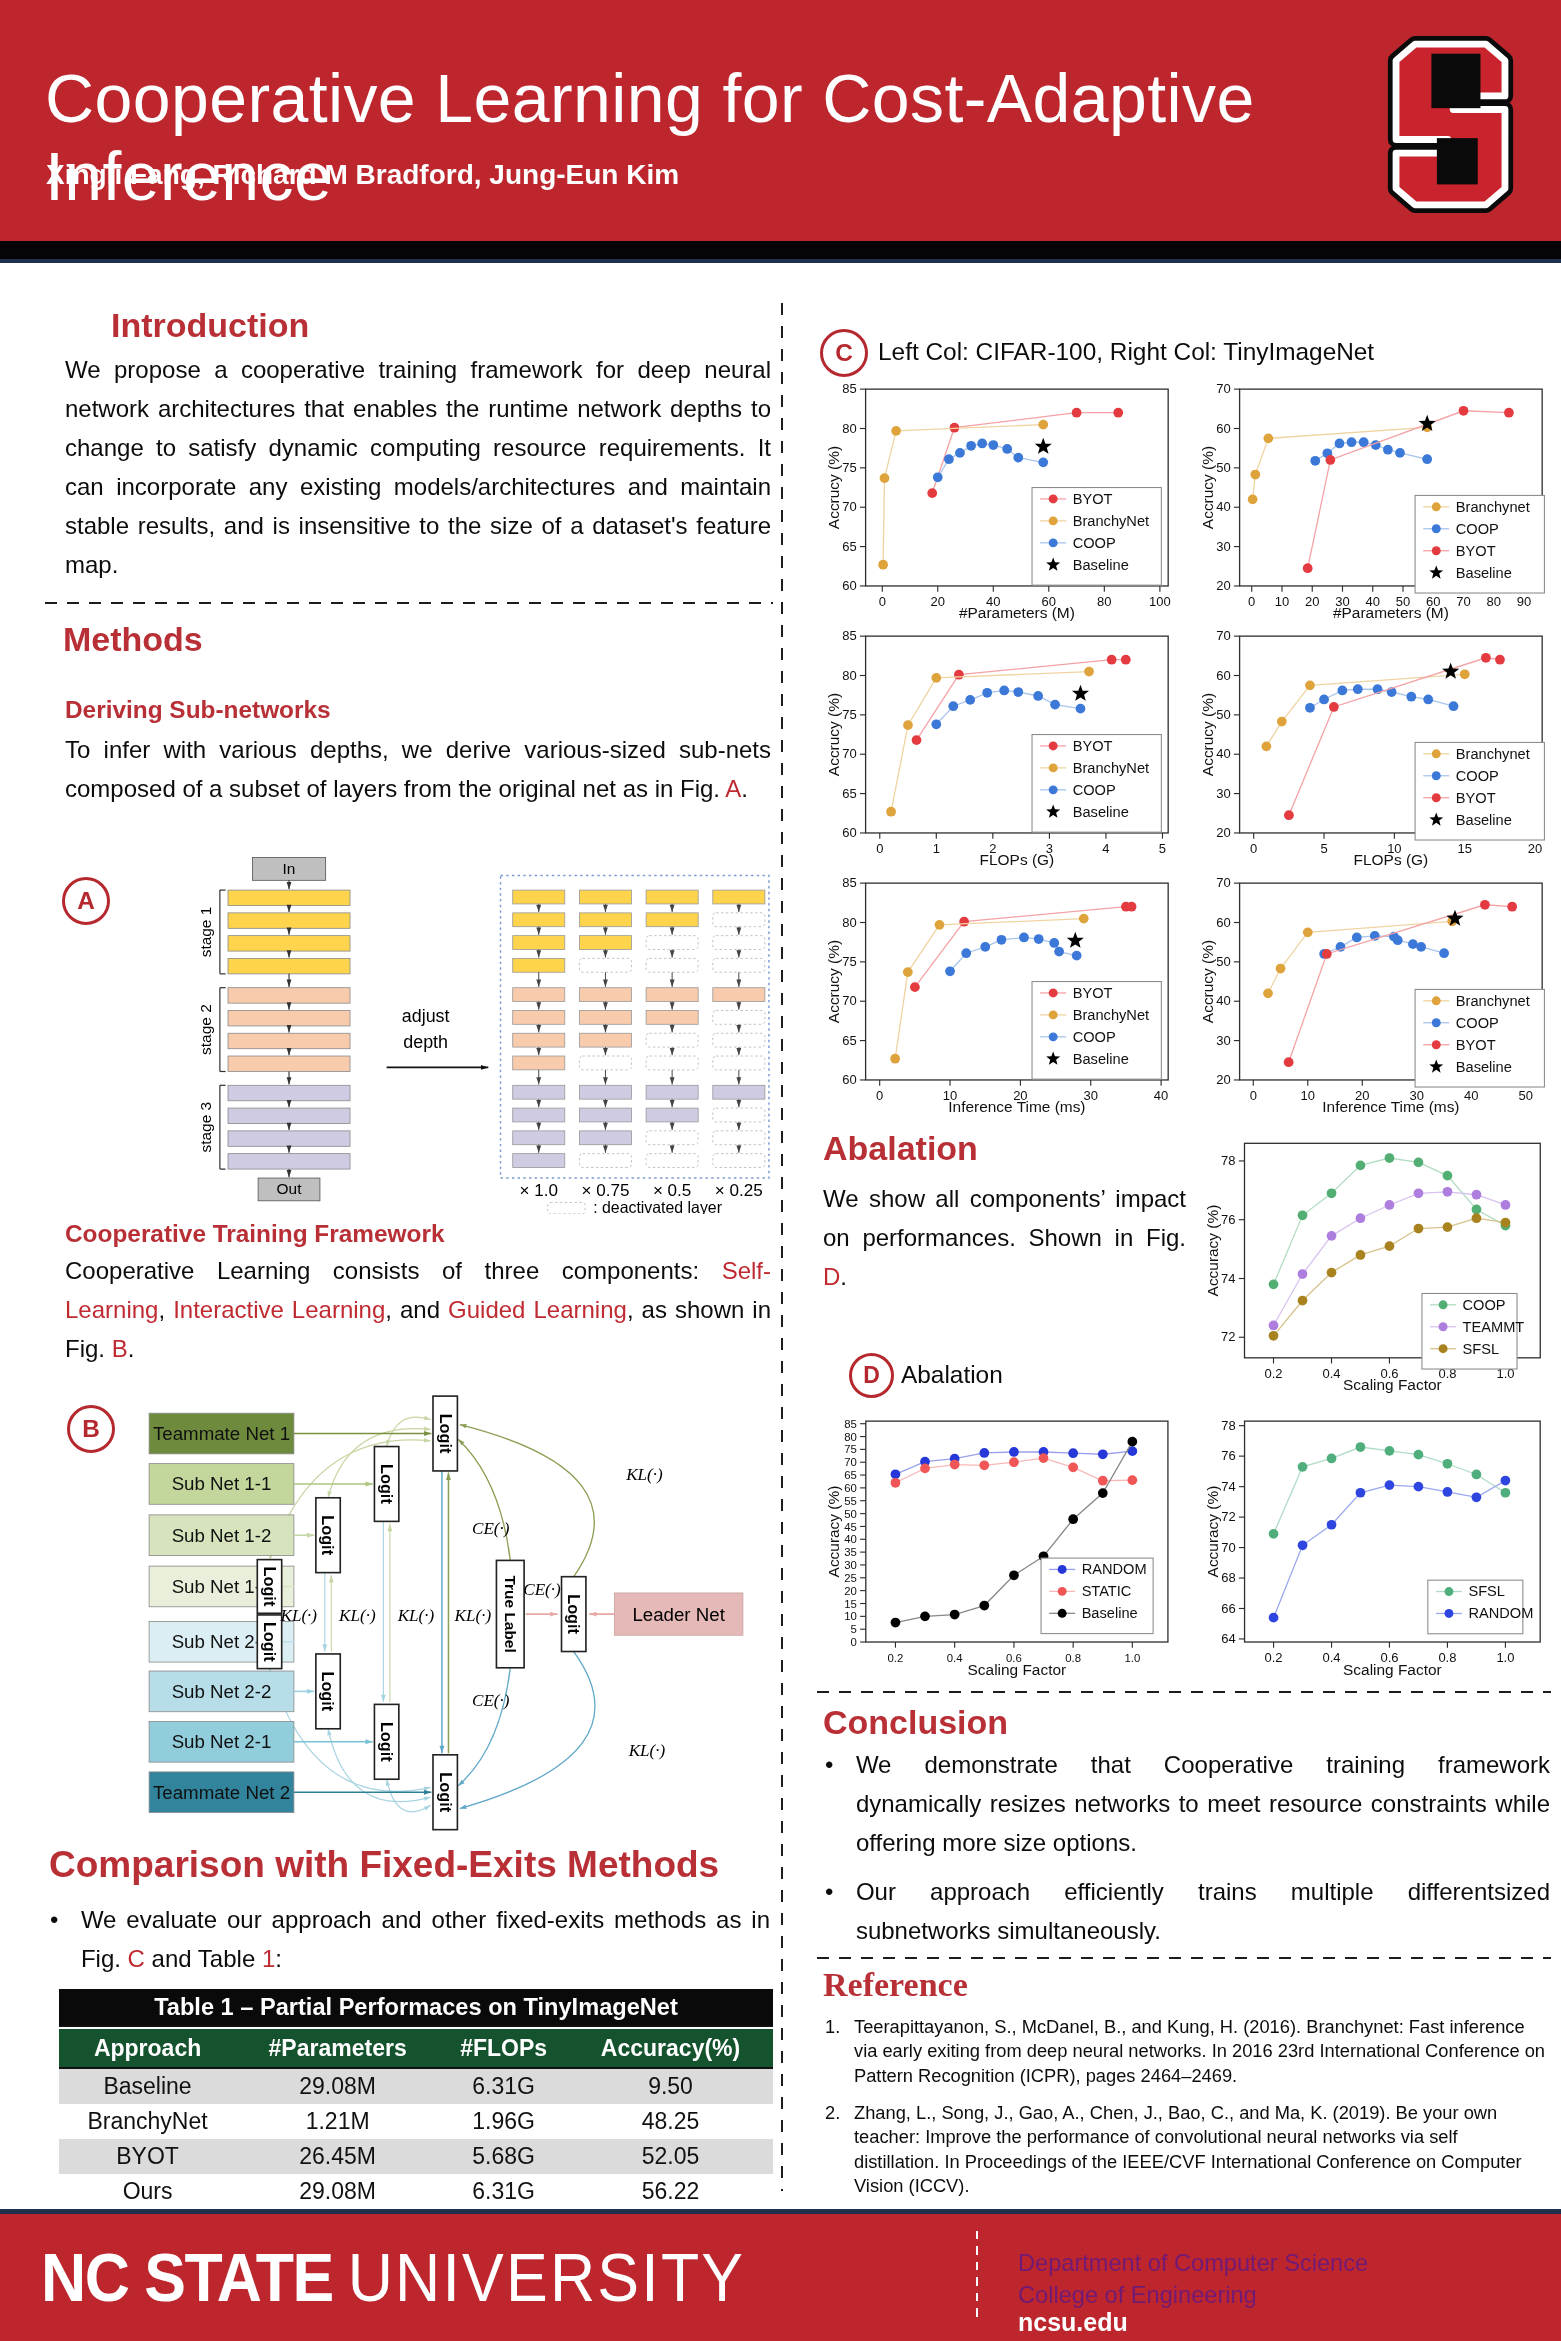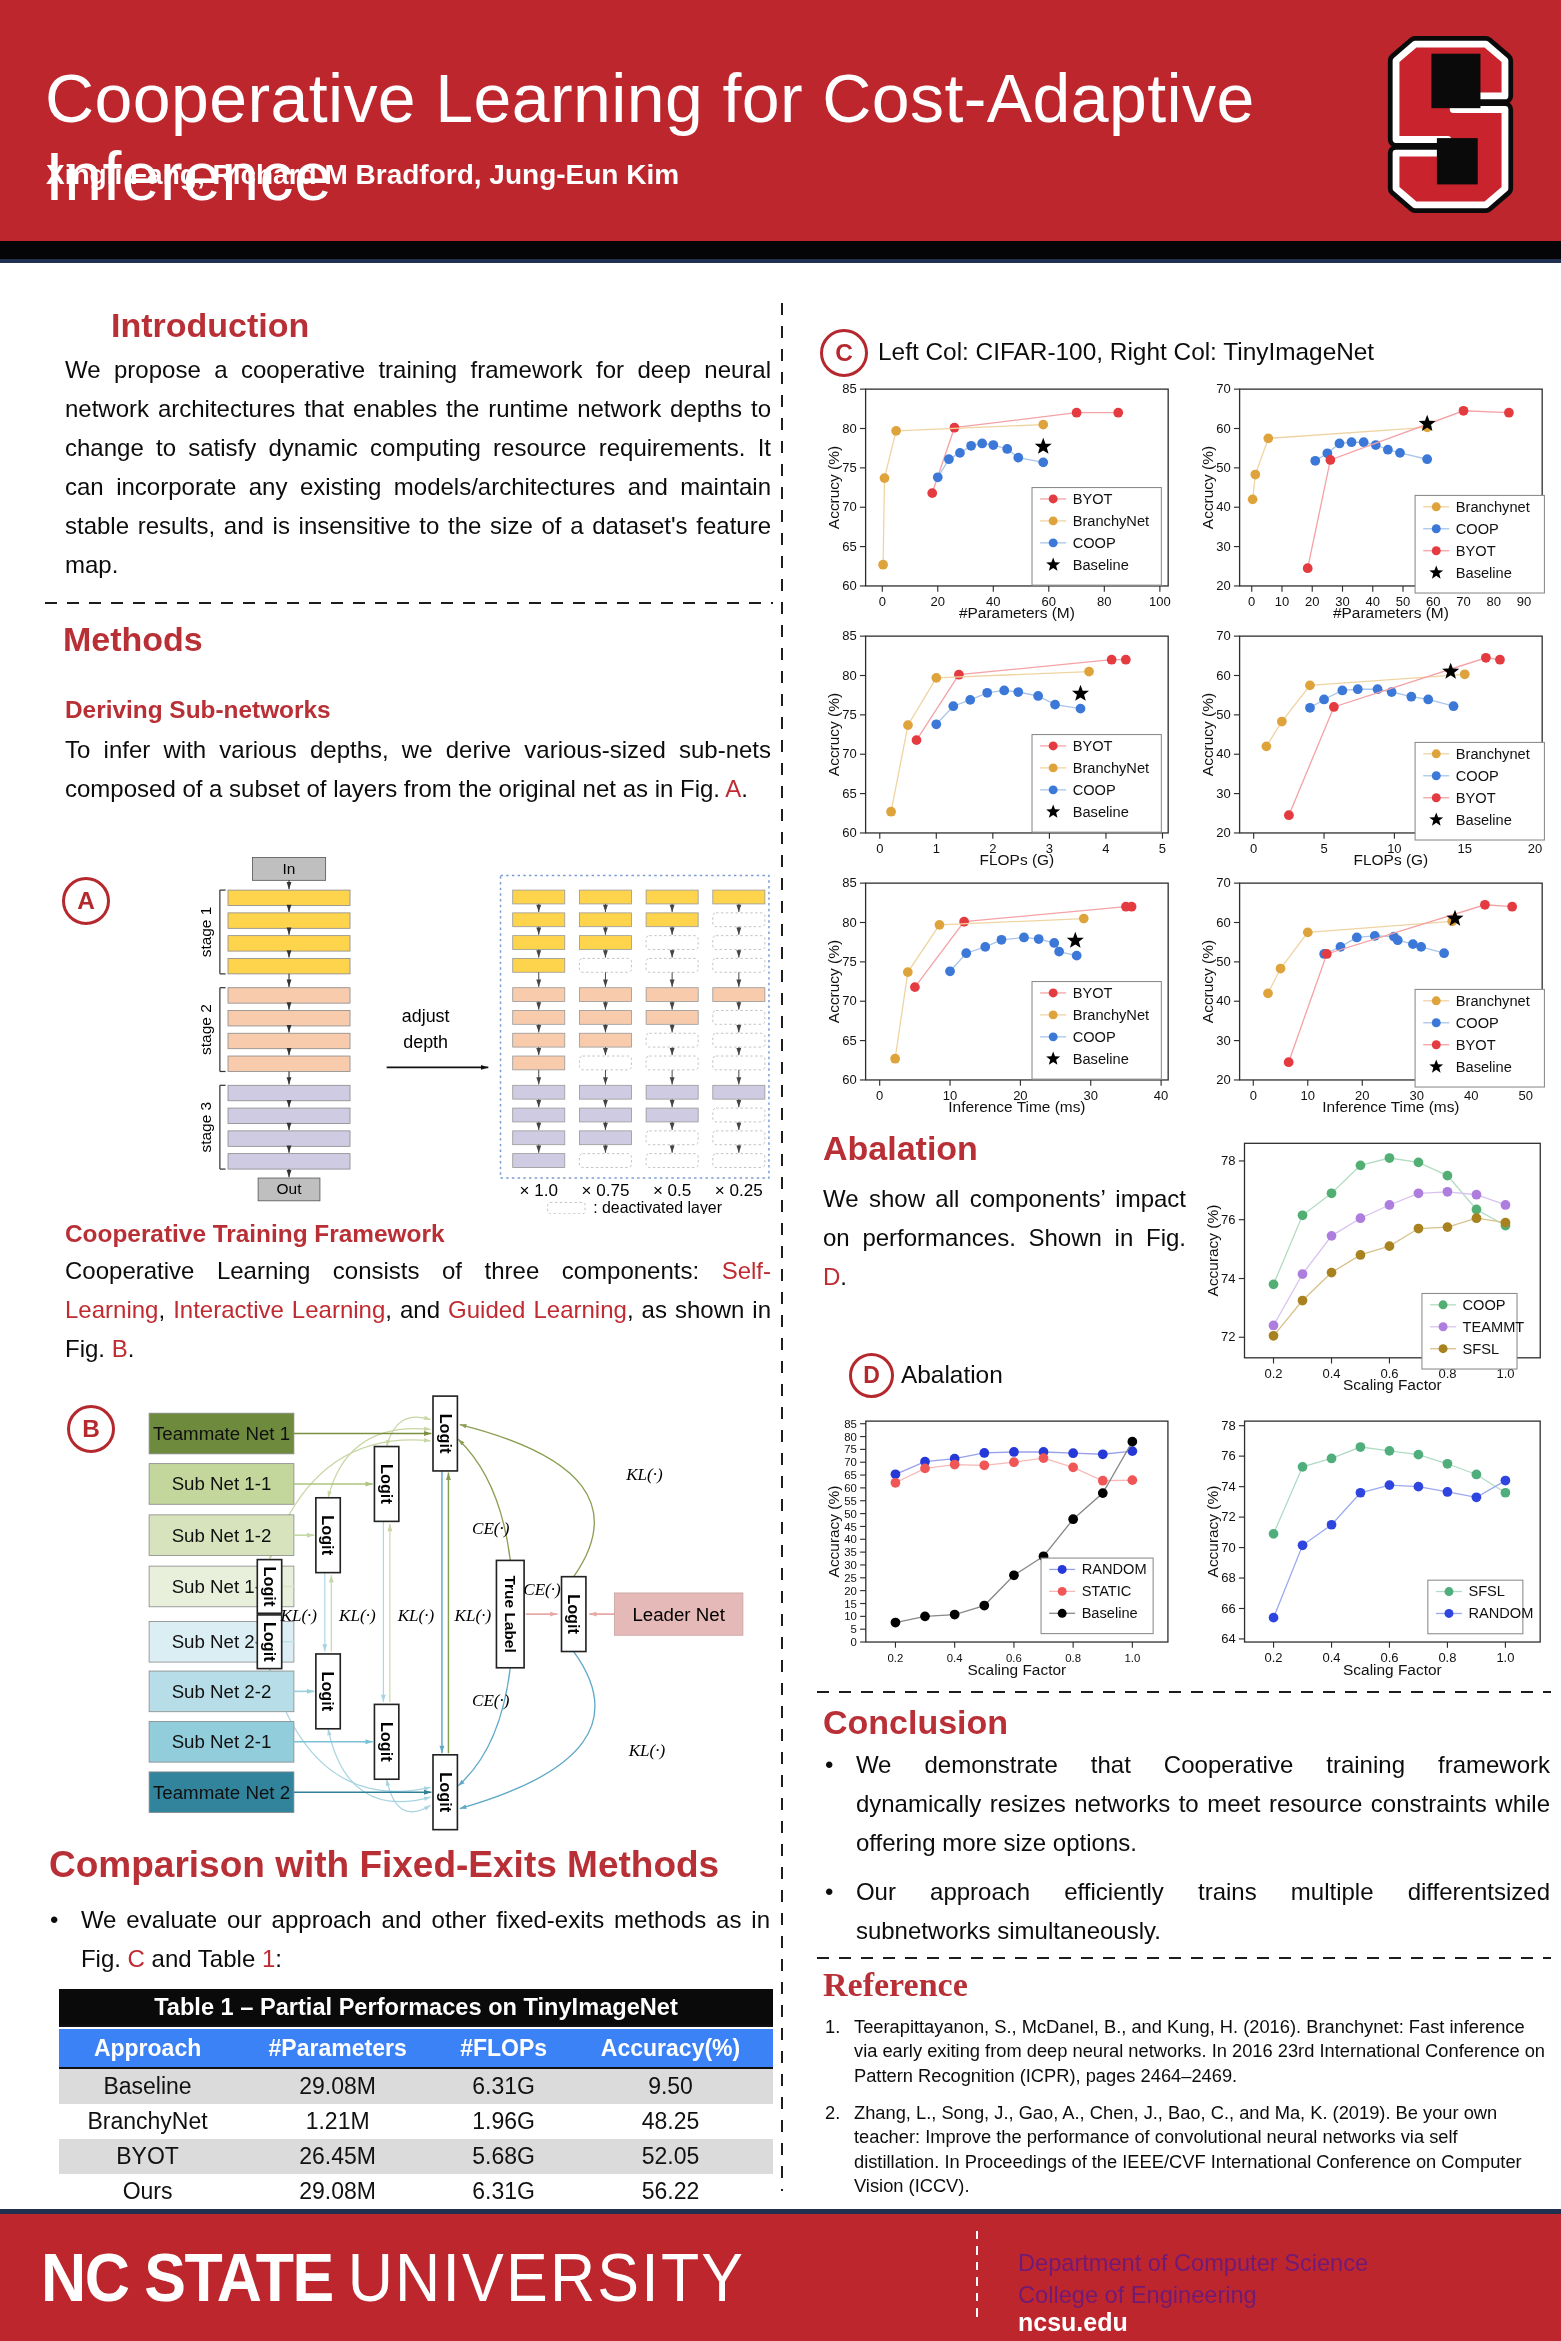--- a/index.html
+++ b/index.html
@@ -21,21 +21,21 @@
   .hr-dash{position:absolute;height:2.4px;background:repeating-linear-gradient(90deg,#1d1d1d 0 12.2px,transparent 12.2px 22px);}
   .vdiv{position:absolute;width:2.4px;background:repeating-linear-gradient(180deg,#1d1d1d 0 12.2px,transparent 12.2px 23px);}
   .badge{position:absolute;border:3.3px solid #B5282E;color:#B5282E;border-radius:50%;
     display:flex;align-items:center;justify-content:center;font-weight:700;background:#fff;}
   .fig-caption{position:absolute;font-size:24.4px;color:#0c0c0c;}
   .bullet-row{display:flex;gap:14.6px;}
   .bullet-glyph{flex:0 0 16.3px;}
   
   .t1{position:absolute;left:59px;top:1989px;width:714px;border-collapse:collapse;}
   .t1 .tt{background:#0a0a0a;color:#fff;font-weight:700;font-size:23.6px;height:34px;text-align:center;}
-  .t1 thead th{background:#3b82f6;color:#fff;font-weight:700;font-size:23px;height:36px;border-bottom:2.4px solid #111;}
+  .t1 thead th{background:#14532d;color:#fff;font-weight:700;font-size:23px;height:36px;border-bottom:2.4px solid #111;}
   .t1 tbody td{font-size:23px;text-align:center;height:33px;}
   .t1 tbody tr:nth-child(odd){background:#DBDBDB;}
   .t1 tbody tr:last-child td{border-bottom:2.4px solid #111;}
   .t1 .gap td{height:2.4px;background:#fff;padding:0;}
   
   .chart,.figwrap{position:absolute;}
   
   .ref-item{display:flex;font-size:18.3px;line-height:24.4px;color:#0c0c0c;}
   .ref-num{flex:0 0 29px;}
   

